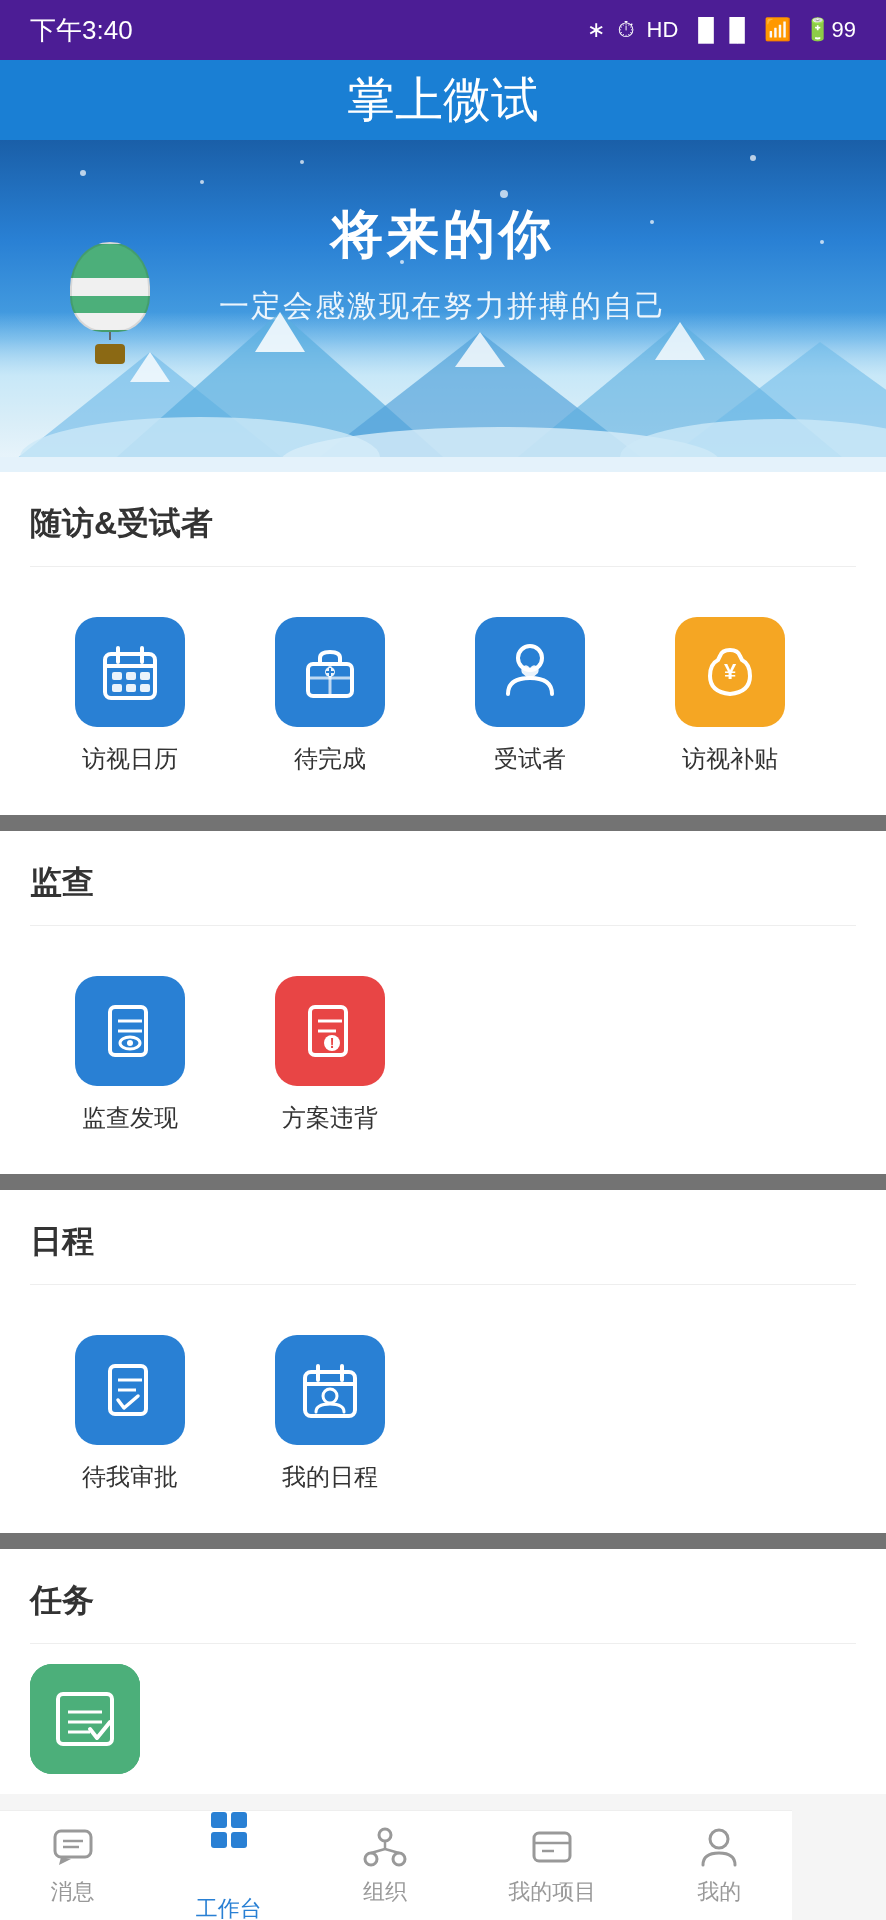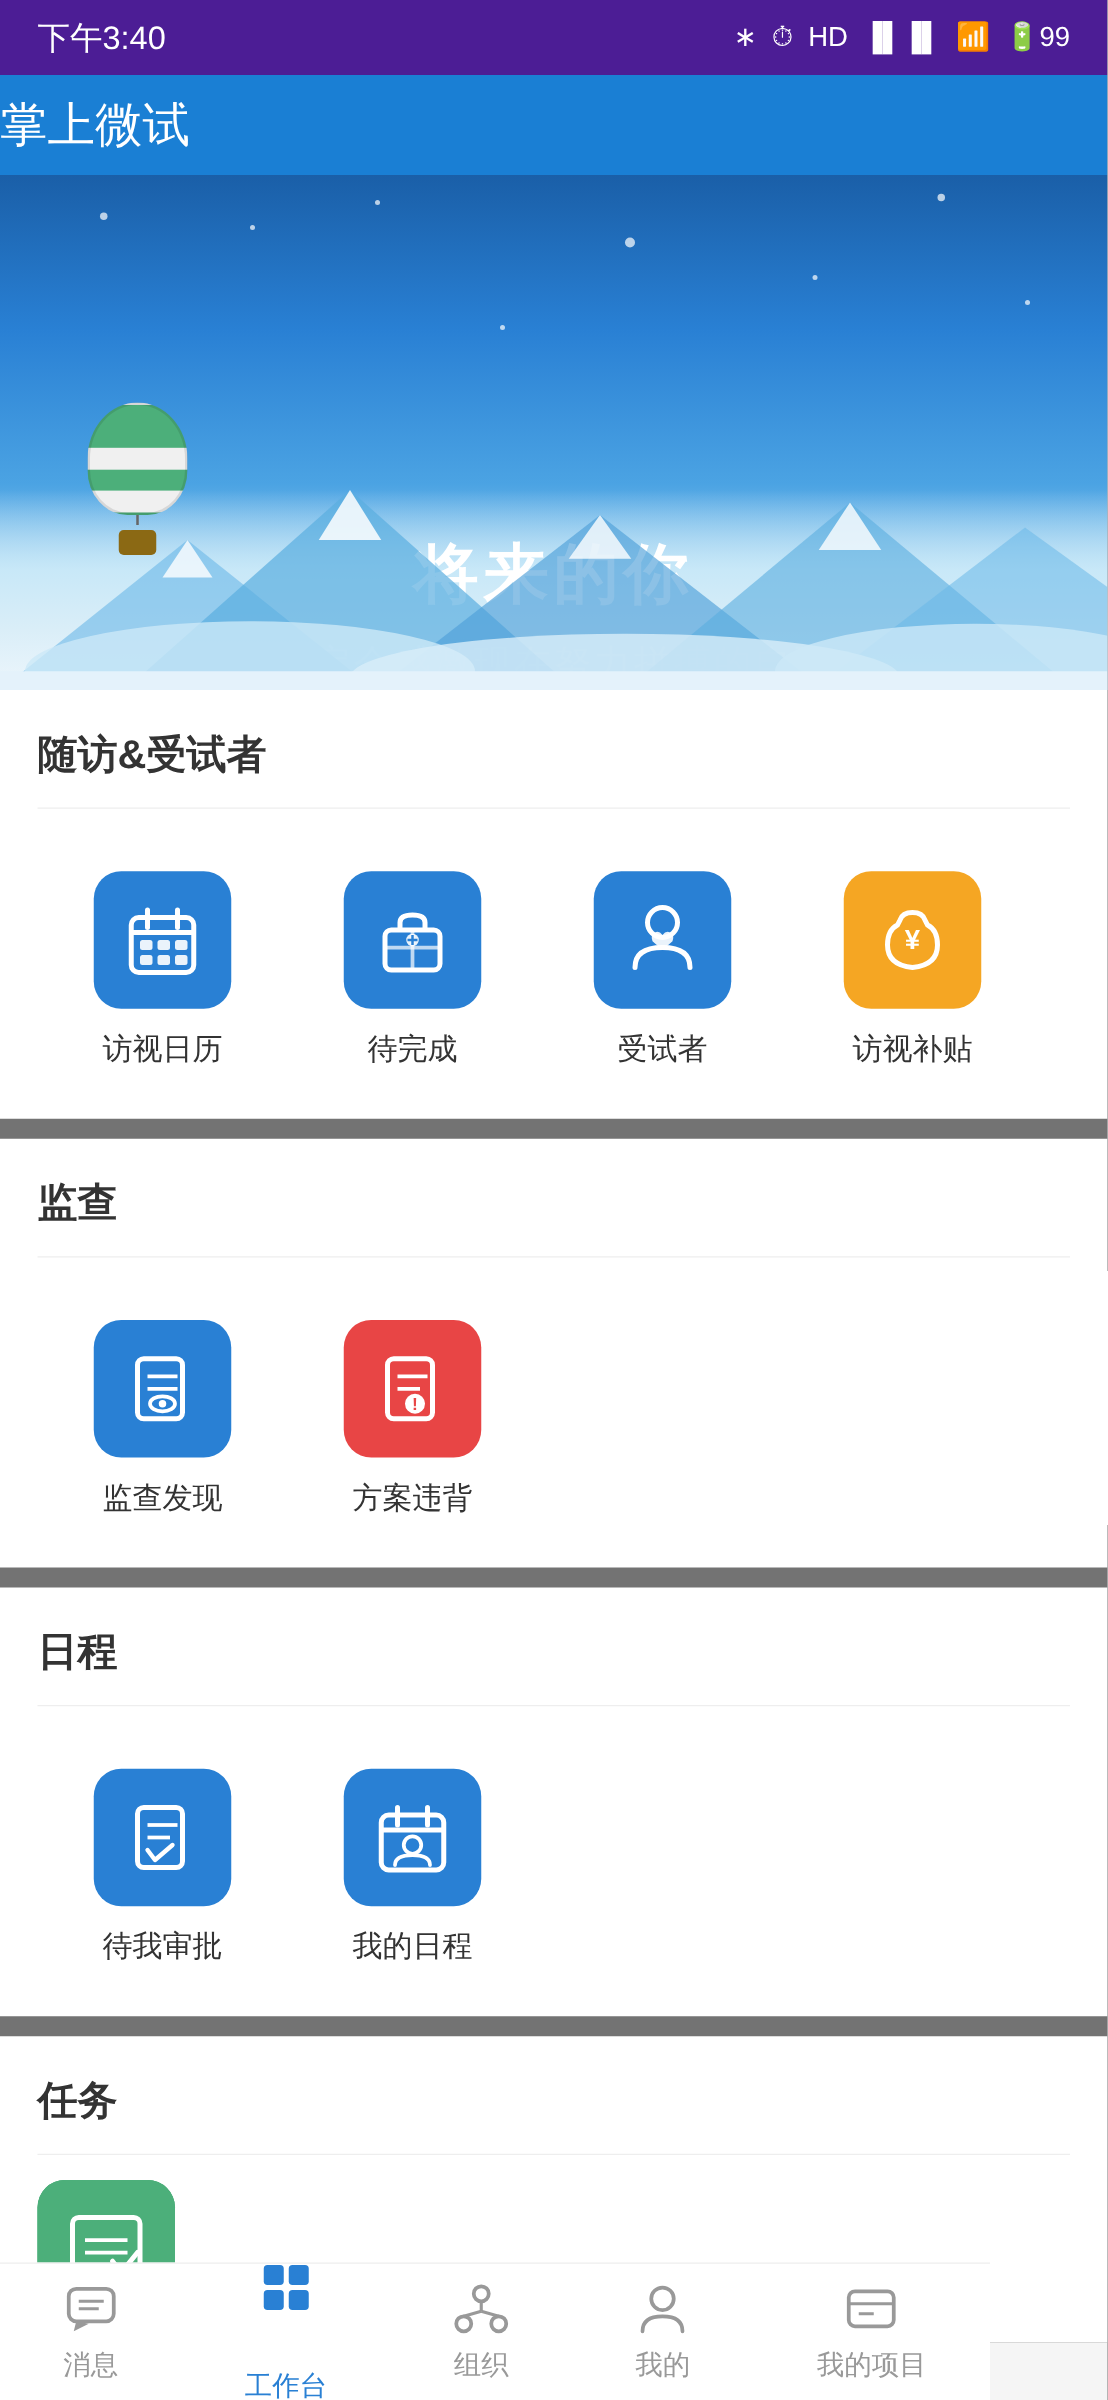--- a/index.html
+++ b/index.html
@@ -26,37 +26,37 @@
     .status-time { font-weight: 500; }
     .status-icons { display: flex; align-items: center; gap: 12px; }
     .status-icons span { font-size: 22px; }
 
     
     .header {
       background: #1a7fd4;
       height: 80px;
       display: flex;
       align-items: center;
-      justify-content: flex-start;
+      justify-content: center;
       color: white;
-      font-size: 38px;
+      font-size: 48px;
       font-weight: 500;
     }
 
     
     .banner {
       width: 886px;
-      height: 412px;
+      height: 332px;
       background: linear-gradient(180deg, #1a5fa8 0%, #2980d4 30%, #4ba3e3 60%, #a8d4f0 80%, #d0e8f8 90%, #e8f4fc 100%);
       position: relative;
       overflow: hidden;
       display: flex;
       flex-direction: column;
       align-items: center;
-      justify-content: flex-end;
+      justify-content: flex-start;
       padding-top: 60px;
     }
     .banner::after {
       content: '';
       position: absolute;
       bottom: 0;
       left: 0;
       right: 0;
       height: 160px;
       background: linear-gradient(180deg, transparent 0%, #c8e8f8 40%, #daeef8 70%, #edf6fc 100%);
@@ -497,28 +497,28 @@
       <circle cx="36" cy="34" r="6" fill="none" stroke="#999" stroke-width="3"></circle>
       <line x1="22" y1="16" x2="22" y2="24" stroke="#999" stroke-width="2.5"></line>
       <line x1="22" y1="24" x2="8" y2="28" stroke="#999" stroke-width="2.5"></line>
       <line x1="22" y1="24" x2="36" y2="28" stroke="#999" stroke-width="2.5"></line>
     </svg>
     <span class="nav-label">组织</span>
   </div>
 
   <div class="nav-item">
     <svg viewBox="0 0 44 44" xmlns="http://www.w3.org/2000/svg">
-      <circle cx="22" cy="14" r="9" fill="none" stroke="#999" stroke-width="3"></circle>
-      <path d="M6 40 Q6 28 22 28 Q38 28 38 40" fill="none" stroke="#999" stroke-width="3" stroke-linecap="round"></path>
-    </svg>
-    <span class="nav-label">我的</span>
-  </div>
-
-  <div class="nav-item">
-    <svg viewBox="0 0 44 44" xmlns="http://www.w3.org/2000/svg">
       <rect x="4" y="8" width="36" height="28" rx="5" fill="none" stroke="#999" stroke-width="3"></rect>
       <line x1="4" y1="18" x2="40" y2="18" stroke="#999" stroke-width="2.5"></line>
       <line x1="12" y1="26" x2="24" y2="26" stroke="#999" stroke-width="2.5"></line>
     </svg>
     <span class="nav-label">我的项目</span>
   </div>
 
+  <div class="nav-item">
+    <svg viewBox="0 0 44 44" xmlns="http://www.w3.org/2000/svg">
+      <circle cx="22" cy="14" r="9" fill="none" stroke="#999" stroke-width="3"></circle>
+      <path d="M6 40 Q6 28 22 28 Q38 28 38 40" fill="none" stroke="#999" stroke-width="3" stroke-linecap="round"></path>
+    </svg>
+    <span class="nav-label">我的</span>
+  </div>
+
 </div>
 
 </body></html>

